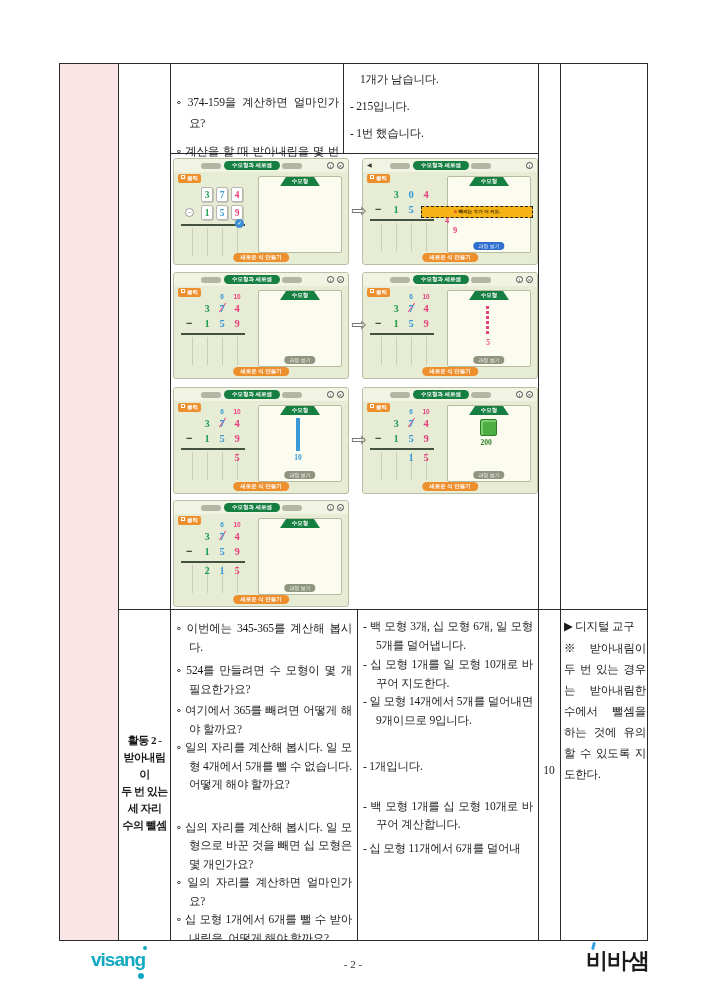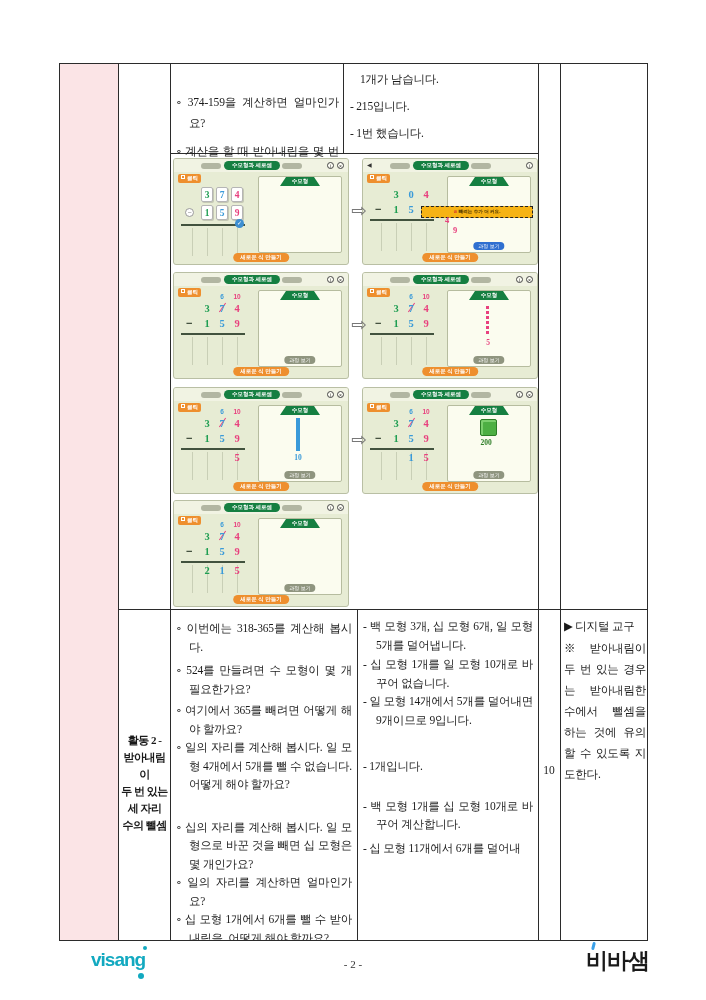--- a/index.html
+++ b/index.html
@@ -339,31 +339,31 @@
     </div>
 
   <div id="activity-label">
     <div>활동 2 -</div>
     <div>받아내림이</div>
     <div>두 번 있는</div>
     <div>세 자리</div>
     <div>수의 뺄셈</div>
   </div>
   <div id="s2-questions" class="qa-list s2" style="left:116px;top:550px;width:176px;">
-      <div class="q-item" style="margin-top: 5px;">∘ 이번에는 318-365를 계산해 봅시다.</div>
+      <div class="q-item" style="margin-top: 5px;">∘ 이번에는 345-365를 계산해 봅시다.</div>
       <div class="q-item" style="margin-top: 5px;">∘ 524를 만들려면 수 모형이 몇 개 필요한가요?</div>
       <div class="q-item" style="margin-top: 3px;">∘ 여기에서 365를 빼려면 어떻게 해야 할까요?</div>
       <div class="q-item" style="margin-top: 0px;">∘ 일의 자리를 계산해 봅시다. 일 모형 4개에서 5개를 뺄 수 없습니다. 어떻게 해야 할까요?</div>
       <div class="q-item" style="margin-top: 24px;">∘ 십의 자리를 계산해 봅시다. 일 모형으로 바꾼 것을 빼면 십 모형은 몇 개인가요?</div>
       <div class="q-item" style="margin-top: 0px;">∘ 일의 자리를 계산하면 얼마인가요?</div>
       <div class="q-item" style="margin-top: 0px;">∘ 십 모형 1개에서 6개를 뺄 수 받아내림을. 어떻게 해야 할까요?</div>
     </div>
   <div id="s2-answers" class="qa-list s2" style="left:303px;top:550px;width:170px;">
       <div class="a-item" style="margin-top: 3px;">- 백 모형 3개, 십 모형 6개, 일 모형 5개를 덜어냅니다.</div>
-      <div class="a-item" style="margin-top: 1px;">- 십 모형 1개를 일 모형 10개로 바꾸어 없습니다.</div>
+      <div class="a-item" style="margin-top: 1px;">- 십 모형 1개를 일 모형 10개로 바꾸어 지도한다.</div>
       <div class="a-item" style="margin-top: 0px;">- 일 모형 14개에서 5개를 덜어내면 9개이므로 9입니다.</div>
       <div class="a-item" style="margin-top: 28px;">- 1개입니다.</div>
       <div class="a-item" style="margin-top: 21px;">- 백 모형 1개를 십 모형 10개로 바꾸어 계산합니다.</div>
       <div class="a-item" style="margin-top: 5px;">- 십 모형 11개에서 6개를 덜어내</div>
     </div>
   <div id="time-cell">10</div>
   <div id="notes-cell">
     <div class="n-item">▶ 디지털 교구</div>
     <div class="n-item">※ 받아내림이 두 번 있는 경우는 받아내림한 수에서 뺄셈을 하는 것에 유의할 수 있도록 지도한다.</div>
   </div>

